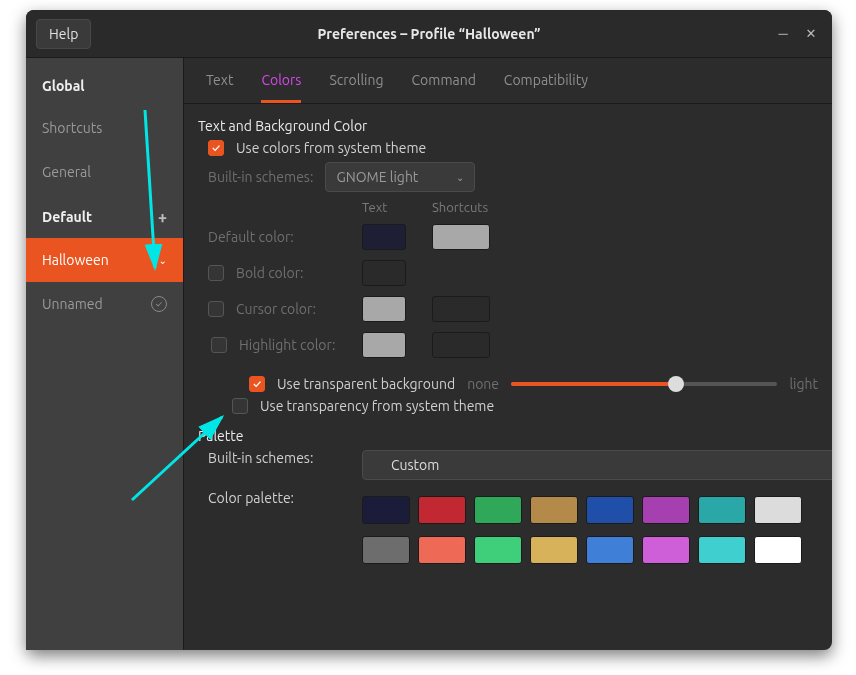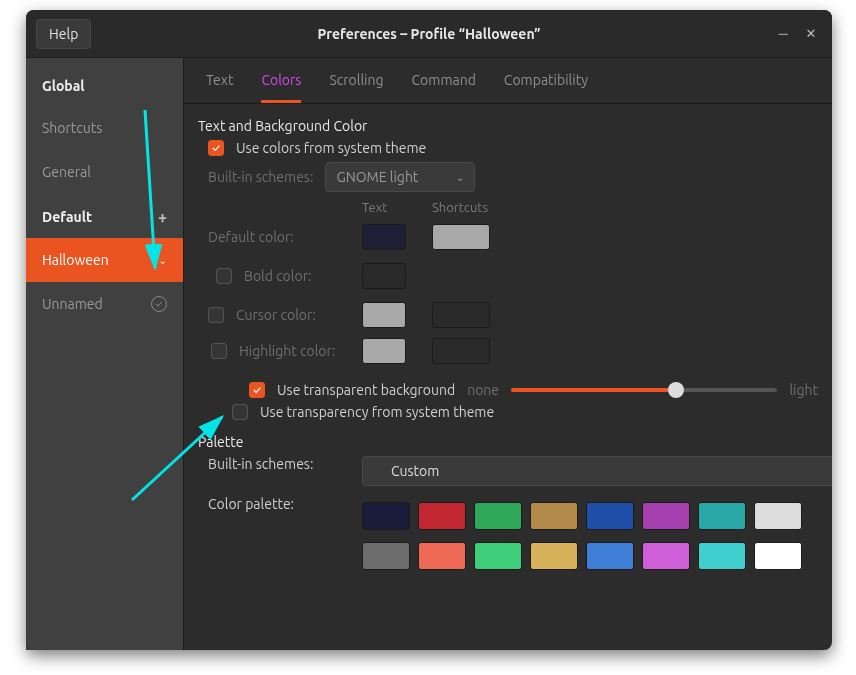--- a/index.html
+++ b/index.html
@@ -139,21 +139,21 @@
 
         <div class="grid3">
           <span></span>
           <span class="hdr">Text</span>
           <span class="hdr">Shortcuts</span>
 
           <span class="lbl">Default color:</span>
           <span class="swatch" style="background:#1e1e35"></span>
           <span class="swatch lg" style="background:#a8a8a8"></span>
 
-          <span class="row" style="margin:8px">
+          <span class="row" style="margin:0">
               <span class="chk"></span>
               <span class="lbl">Bold color:</span>
             </span>
           <span class="swatch" style="background:#2a2a2a"></span>
           <span></span>
 
           <span class="row" style="margin:0">
               <span class="chk"></span>
               <span class="lbl">Cursor color:</span>
             </span>

